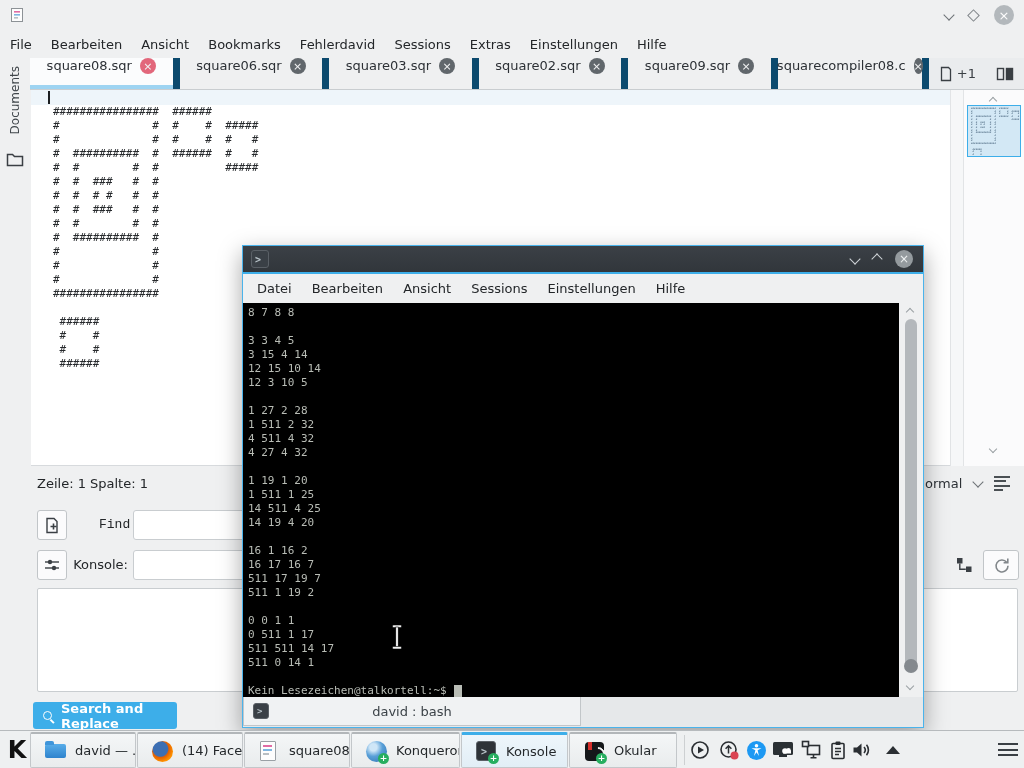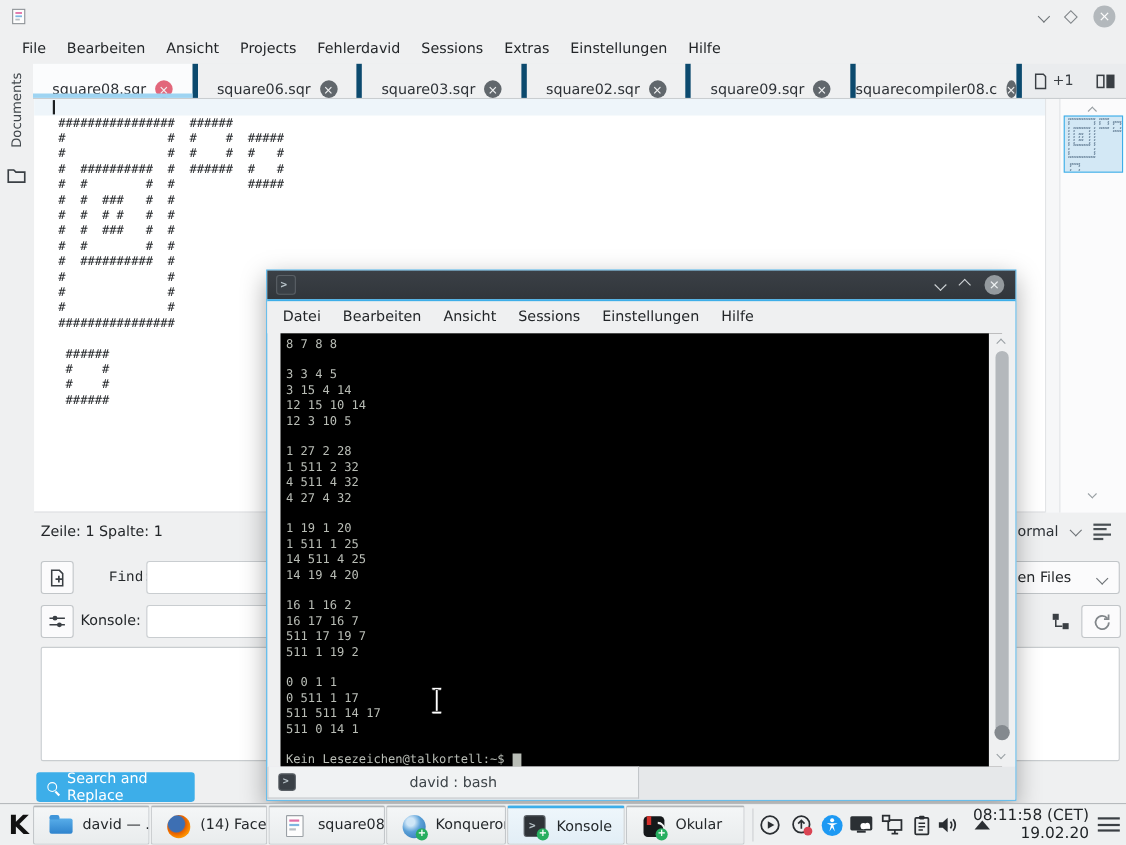--- a/index.html
+++ b/index.html
@@ -18,25 +18,25 @@
 
   
   .kate { position:absolute; inset:0 0 38px 0; background:#eff0f1; }
   .k-titlebar { position:absolute; left:0; top:0; width:100%; height:30px; display:flex; align-items:center; }
   .k-title { position:absolute; left:0; right:0; text-align:center; font-size:13px; color:#9aa0a5; }
   .k-appicon { position:absolute; left:9px; top:7px; }
   .k-winbtns { position:absolute; right:10px; top:0; height:30px; display:flex; align-items:center; gap:16px; }
   .k-close { width:20px; height:20px; background:#b3b8bc; color:#fdfdfd; font-size:13px; }
   .diamond { display:inline-block; width:9px; height:9px; border:1.4px solid #81868a; transform:rotate(45deg); }
 
-  .k-menubar { position:absolute; left:0; top:30px; width:100%; height:28px; display:flex; align-items:center; padding-left:20px; gap:19px; font-size:13px; }
+  .k-menubar { position:absolute; left:0; top:30px; width:100%; height:28px; display:flex; align-items:center; padding-left:10px; gap:19px; font-size:13px; }
   .k-menubar span { cursor:default; }
 
   .k-tabbar { position:absolute; left:30px; top:58px; right:0; height:32px; display:flex; align-items:stretch; border-bottom:1px solid #c9cdd0; background:#eaecee; }
-  .k-tab { width:151px; display:flex; align-items:flex-end; justify-content:center; gap:8px; font-size:13px; color:#2d3136; border-right:5px solid #0c4a6e; position:relative; background:#eff0f1; }
+  .k-tab { width:151px; display:flex; align-items:flex-start; justify-content:center; gap:8px; font-size:13px; color:#2d3136; border-right:7px solid #0c4a6e; position:relative; background:#eff0f1; }
   .k-tab.active { background:#fbfcfd; }
   .k-tab.active::after { content:""; position:absolute; left:0; right:0; bottom:0; height:4px; background:#9ed4f2; }
   .tclose { width:16px; height:16px; background:#61676c; color:#f2f3f4; font-size:11px; }
   .tclose.red { background:#e2677b; }
   .k-tbtn { display:flex; align-items:center; justify-content:center; gap:4px; padding:0 10px; font-size:13px; color:#3a3f44; }
 
   .k-side { position:absolute; left:0; top:58px; width:30px; bottom:0; display:flex; flex-direction:column; align-items:center; padding-top:8px; gap:14px; }
   .vtext { writing-mode:vertical-lr; transform:rotate(180deg); font-size:12px; color:#41474c; }
 
   .k-editor { position:absolute; left:31px; top:90px; width:919px; height:376px; background:#ffffff; border-bottom:1px solid #d7dadd; overflow:hidden; }
@@ -55,36 +55,36 @@
   .k-status-right { position:absolute; left:925px; top:476px; font-size:13px; display:flex; align-items:center; gap:12px; color:#2d3136; }
   .lines-ico { display:flex; flex-direction:column; gap:2.5px; }
   .lines-ico i { display:block; height:1.8px; background:#4a5054; }
 
   .k-btn { position:absolute; width:30px; height:30px; background:#fbfbfc; border:1px solid #c1c5c8; border-radius:3px; display:flex; align-items:center; justify-content:center; }
   .k-label { position:absolute; width:58px; text-align:right; font-size:13px; }
   .k-input { position:absolute; height:30px; width:780px; background:#ffffff; border:1px solid #c9cdd0; border-radius:3px; font:13px "DejaVu Sans",sans-serif; padding:0 6px; }
   .k-combo { position:absolute; left:858px; top:510px; width:160px; height:30px; background:#fbfbfc; border:1px solid #c1c5c8; border-radius:3px; font-size:13px; display:flex; align-items:center; padding-left:66px; }
   .k-combo .chev { position:absolute; right:11px; top:11px; }
   .k-results { position:absolute; left:37px; top:588px; width:981px; height:104px; background:#ffffff; border:1px solid #c9cdd0; border-radius:2px; }
-  .k-searchbtn { position:absolute; left:33px; top:702px; width:144px; height:27px; background:#3daee9; border-radius:3px; color:#ffffff; font-size:13px; display:flex; align-items:center; gap:8px; padding-left:10px; }
+  .k-searchbtn { position:absolute; left:33px; top:702px; width:144px; height:27px; background:#3daee9; border-radius:3px; color:#ffffff; font-size:13px; display:flex; align-items:center; gap:8px; padding-left:10px;font-weight:bold; }
   .mag { position:relative; width:10px; height:10px; flex:none; }
   .mag::before { content:""; position:absolute; left:0; top:0; width:7px; height:7px; border:1.7px solid #fff; border-radius:50%; }
   .mag::after { content:""; position:absolute; left:8px; top:8px; width:1.9px; height:4.5px; background:#fff; transform:rotate(-45deg); }
 
   
   .konsole { position:absolute; left:242px; top:245px; width:682px; height:483px; border:1px solid #4ab3eb; background:#eff0f1; z-index:10; box-shadow:0 8px 22px rgba(0,0,0,.35); }
   .c-titlebar { position:absolute; left:0; top:0; width:680px; height:26px; background:linear-gradient(#3b4046,#31363b); }
   .c-title { position:absolute; left:0; right:0; top:5px; text-align:center; font-size:13px; color:#e9edef; }
   .term-ico { display:inline-flex; align-items:center; justify-content:flex-start; background:#3a4046; border:1px solid #5a6066; border-radius:3px; color:#b8c3c9; font-family:"DejaVu Sans Mono",monospace; font-weight:bold; }
   .c-appicon { position:absolute; left:8px; top:4px; width:18px; height:18px; font-size:10px; padding-left:3px; }
   .c-btns { position:absolute; right:10px; top:0; height:26px; display:flex; align-items:center; gap:14px; }
   .c-close { width:18px; height:18px; background:#949a9e; color:#eef1f2; font-size:12px; }
   .c-accent { position:absolute; left:0; top:26px; width:680px; height:2px; background:#3daee9; }
   .c-menubar { position:absolute; left:0; top:28px; width:680px; height:29px; display:flex; align-items:center; padding-left:14px; gap:20px; font-size:13px; background:#eff0f1; }
-  .c-term { position:absolute; left:12px; top:57px; width:656px; height:394px; background:#000000; overflow:hidden; }
+  .c-term { position:absolute; left:0; top:57px; width:656px; height:394px; background:#000000; overflow:hidden; }
   .c-out { position:absolute; left:5px; top:3px; font-family:"DejaVu Sans Mono",monospace; font-size:11px; line-height:14px; color:#b9bdb6; white-space:pre; }
   .c-promptline { position:absolute; left:5px; top:381px; font-family:"DejaVu Sans Mono",monospace; font-size:11px; line-height:14px; color:#b9bdb6; display:flex; align-items:center; }
   .c-cursor { display:inline-block; width:8px; height:13px; background:#b9bdb6; margin-left:7px; }
   .c-scroll { position:absolute; left:656px; top:57px; width:24px; height:394px; background:#eff0f1; }
   .c-thumb { position:absolute; left:6px; top:16px; width:12px; bottom:30px; background:#b4b8bc; border-radius:6px; }
   .c-dot { position:absolute; left:5px; bottom:24px; width:14px; height:14px; border-radius:50%; background:#84898e; }
   .c-sc-up { position:absolute; left:8px; top:6px; }
   .c-sc-down { position:absolute; left:8px; bottom:8px; }
   .c-tabbar { position:absolute; left:0; top:451px; width:680px; height:30px; background:#e6e8ea; }
   .c-tab { position:absolute; left:0; top:0; width:338px; height:29px; background:#f0f2f3; border:1px solid #c2c6c9; border-top:none; display:flex; align-items:center; justify-content:center; font-size:13px; color:#3c4348; }
@@ -132,21 +132,21 @@
       <span class="chev down"></span>
       <span class="diamond"></span>
       <span class="circle-x k-close">×</span>
     </span>
   </div>
 
   <nav class="k-menubar">
     <span>File</span>
     <span>Bearbeiten</span>
     <span>Ansicht</span>
-    <span>Projects</span>
+    <span>Bookmarks</span>
     <span>Fehlerdavid</span>
     <span>Sessions</span>
     <span>Extras</span>
     <span>Einstellungen</span>
     <span>Hilfe</span>
   </nav>
 
   <div class="k-tabbar">
     <div class="k-tab active">
       <span>square08.sqr</span>
@@ -274,24 +274,20 @@
     <svg width="16" height="16">
         <line x1="1" y1="5" x2="15" y2="5" stroke="#3a3f44" stroke-width="1.4"></line>
         <circle cx="6" cy="5" r="2.2" fill="#3a3f44"></circle>
         <line x1="1" y1="11" x2="15" y2="11" stroke="#3a3f44" stroke-width="1.4"></line>
         <circle cx="10" cy="11" r="2.2" fill="#3a3f44"></circle>
       </svg>
   </div>
   <div class="k-label" style="left:62px; top:557px; width:66px;">Konsole:</div>
   <input class="k-input" style="left: 133px; top: 550px;">
 
-  <div class="k-combo">
-    <span>en Files</span>
-    <span class="chev down"></span>
-  </div>
 
   <span class="abs" style="left:955px; top:556px;">
     <svg width="18" height="18">
         <rect x="2" y="2" width="5.5" height="5.5" fill="#3a3f44"></rect>
         <rect x="11" y="10.5" width="5.5" height="5.5" fill="#3a3f44"></rect>
         <path d="M4.8 7.5 v5.8 h6" fill="none" stroke="#3a3f44" stroke-width="1.4"></path>
       </svg>
   </span>
   <div class="k-btn" style="left:983px; top:550px; width:36px;">
     <svg width="17" height="17">
@@ -490,23 +486,19 @@
   <span class="tray" style="left:851px;">
     <svg width="22" height="20">
         <path d="M2.5 7.5 v5 h3.5 l4.5 4 v-13 L6 7.5 Z" fill="#2a2e32"></path>
         <path d="M13 7 a4.5 4.5 0 0 1 0 6 M15.5 4.8 a8 8 0 0 1 0 10.4" fill="none" stroke="#2a2e32" stroke-width="1.6"></path>
       </svg>
   </span>
   <span class="tray" style="left:882px;">
     <span class="tri-up"></span>
   </span>
 
-  <div class="clock">
-    <div>08:11:58 (CET)</div>
-    <div>19.02.20</div>
-  </div>
 
   <span class="burger">
       <i></i>
       <i></i>
       <i></i>
     </span>
 </footer>
 
 </body></html>

